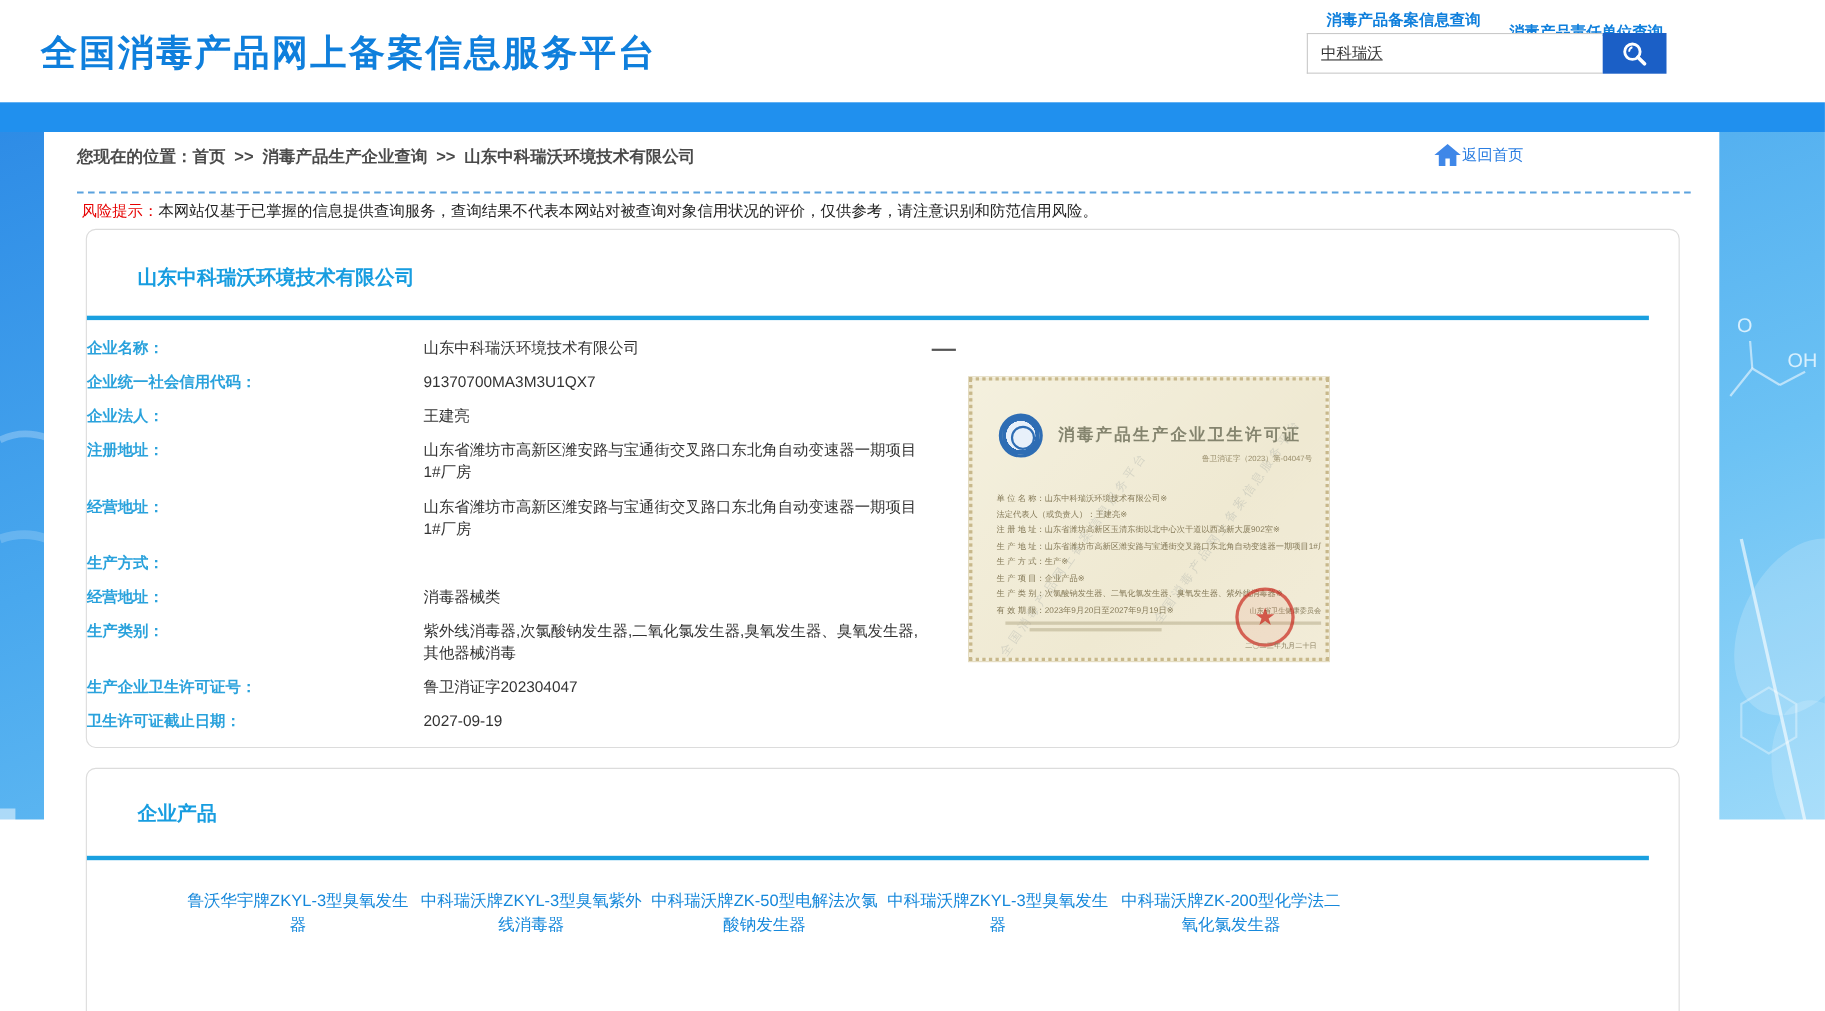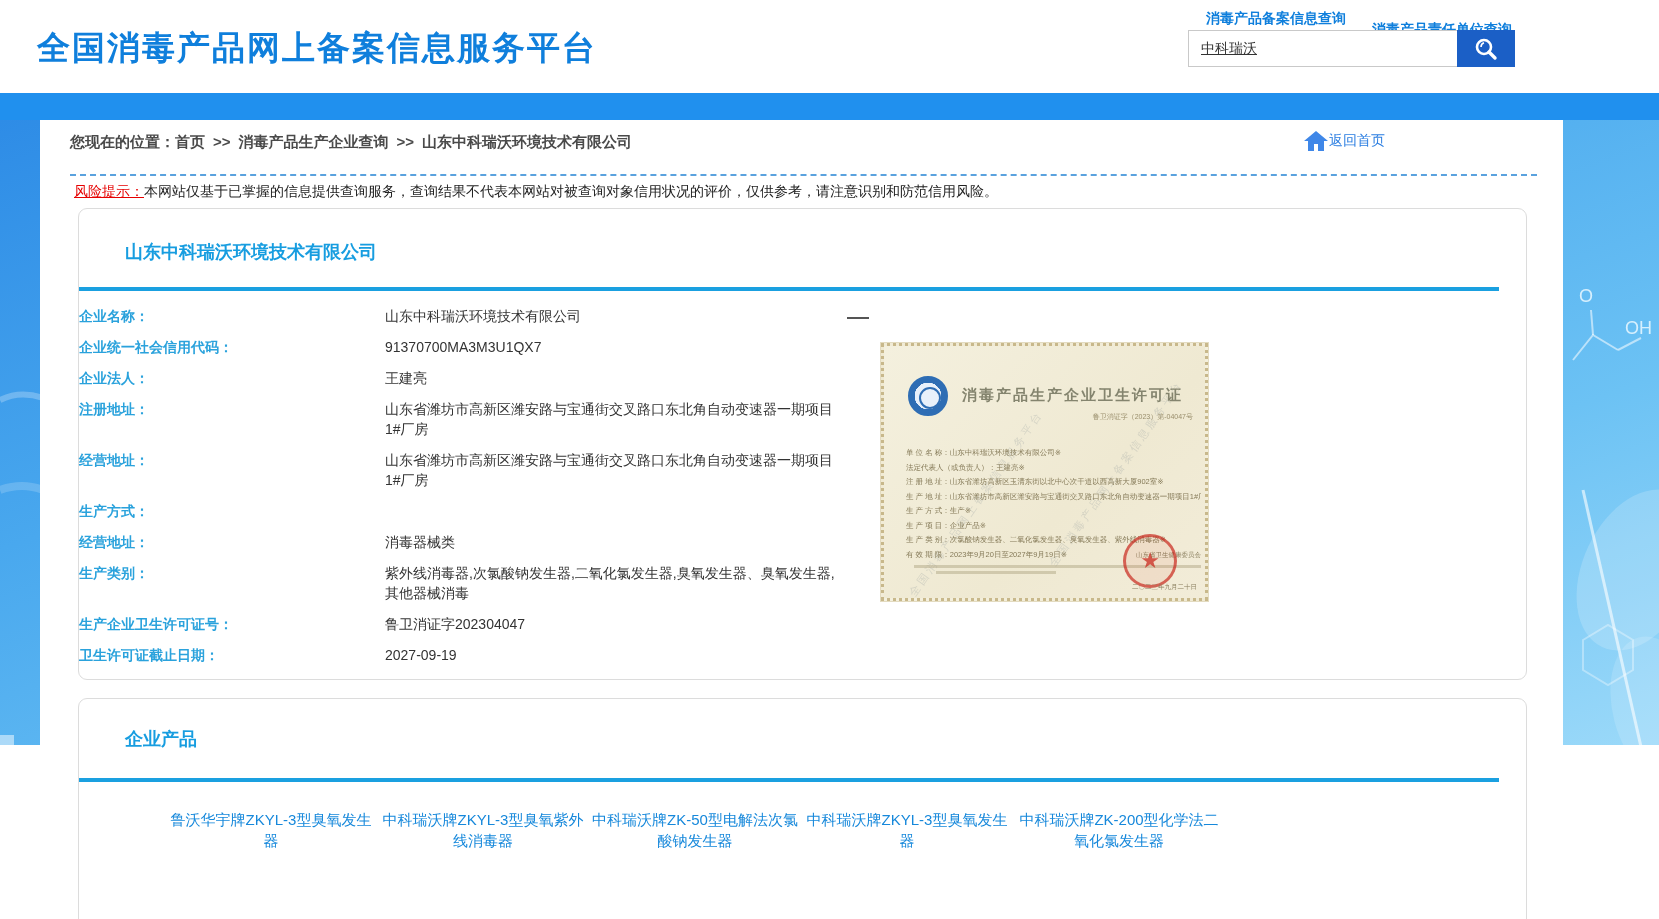--- a/index.html
+++ b/index.html
@@ -31,21 +31,21 @@
     font-size:15px; font-weight:bold; color:#4a4a4a; }
   #breadcrumb .crumb-link { color:#4a4a4a; text-decoration:none; cursor:pointer; }
   #breadcrumb .sep { margin:0 8px; }
   #back-home { position:absolute; left:1233px; top:-4px; display:flex; align-items:center; gap:0;
     color:#2a7de1; font-size:14px; font-weight:normal; text-decoration:none; cursor:pointer; }
   #dashed-sep { position:absolute; left:70px; top:174px; width:1467px; height:0;
     border-top:2px dashed #5aa2de; }
 
   
   #risk { position:absolute; left:74px; top:183px; font-size:14px; color:#222; }
-  #risk .risk-label { color:#e60000; text-decoration:underline; }
+  #risk .risk-label { color:#e60000; }
 
   
   .card { position:absolute; left:78px; width:1449px; background:#fff;
     border:1px solid #dcdcdc; border-radius:9px; }
   #company-card { top:208px; height:472px; }
   #products-card { top:698px; height:260px; }
   .card-title { position:absolute; left:46px; font-size:18px; font-weight:bold; color:#179de0; }
   .card-rule { position:absolute; left:0; height:4px; background:#1aa0e0; width:1420px; }
 
   

